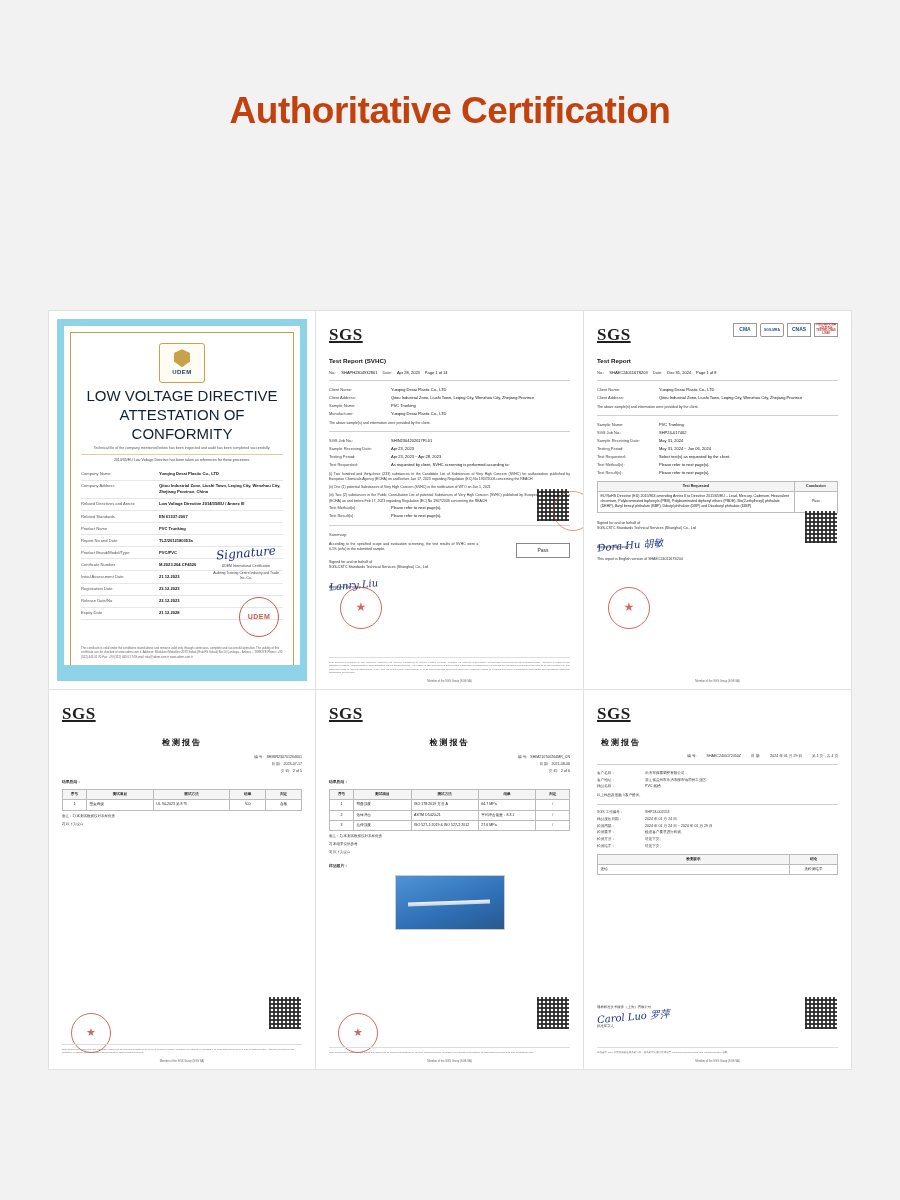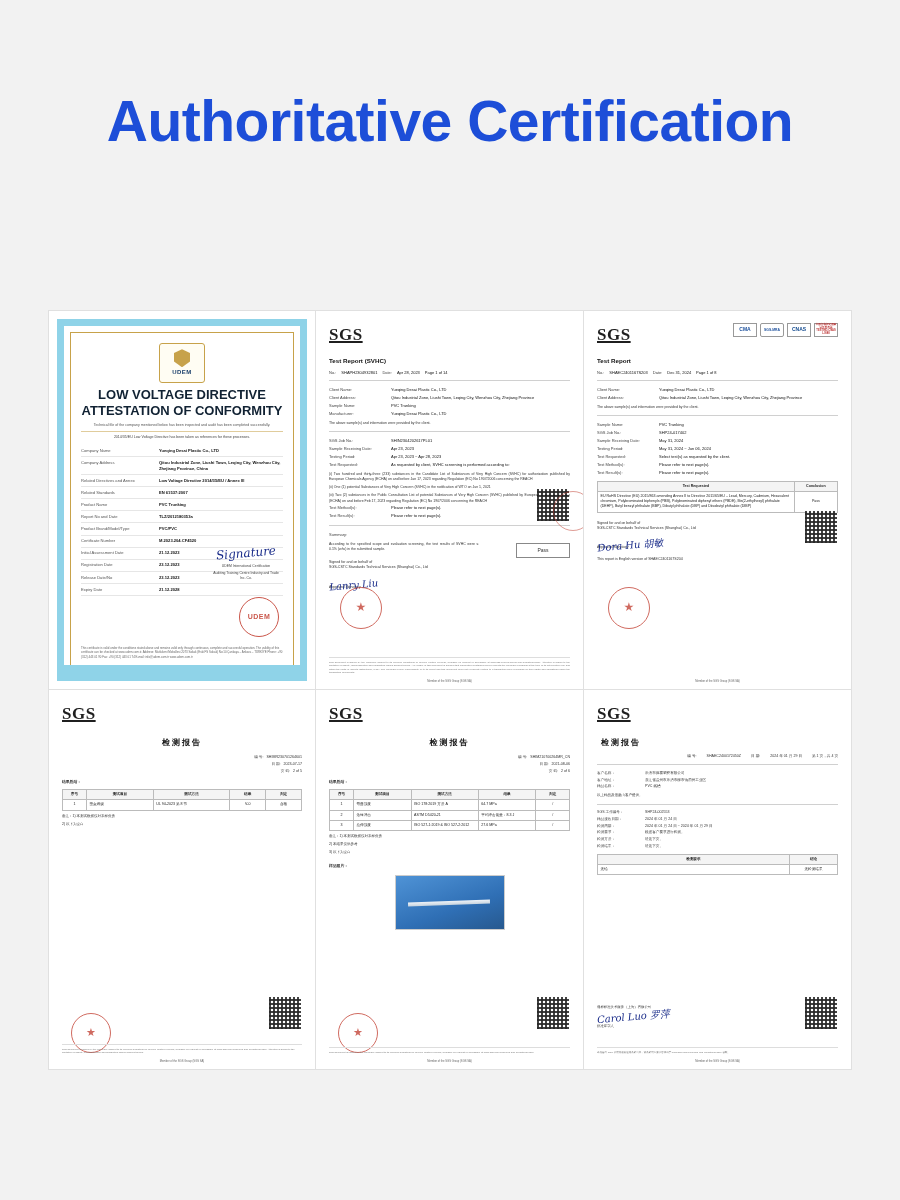--- a/index.html
+++ b/index.html
@@ -7,24 +7,24 @@
     width: 900px; height: 1200px;
     background: #f2f2f2;
     font-family: "Liberation Sans", sans-serif;
     color: #222;
     overflow: hidden;
   }
   .page { width: 900px; height: 1200px; position: relative; }
 
   .hero { padding-top: 92px; text-align: center; }
   .hero h1 {
-    font-size: 57px;
+    font-size: 37px;
     font-weight: 700;
     letter-spacing: -0.5px;
-    color: #1d4ed8;
+    color: #c2410c;
     line-height: 1.05;
   }
   .hero h2 {
     margin-top: 26px;
     font-size: 32px;
     font-weight: 400;
     color: #2b2b2b;
     letter-spacing: 0.2px;
   }
 
@@ -70,21 +70,21 @@
     align-items: center; justify-content: center;
   }
   .crest-shape {
     width: 16px; height: 18px;
     background: #c7a24a;
     clip-path: polygon(50% 0%, 100% 22%, 100% 68%, 50% 100%, 0% 68%, 0% 22%);
     margin-bottom: 1px;
   }
   .crest-text { font-size: 6px; font-weight: 700; color: #1a3f6b; letter-spacing: .5px; }
   .udem-title {
-    text-align: center; font-weight: 700; font-size: 13px;
+    text-align: center; font-weight: 400; font-size: 15px;
     color: #123; line-height: 1.25; margin: 4px 0 3px;
   }
   .udem-sub { text-align: center; font-size: 3.6px; color: #555; margin-bottom: 2px; }
   .udem-dirline { text-align: center; font-size: 3.6px; color: #444; margin-bottom: 5px; }
   .udem-gold-rule { height: 1px; background: #c7a24a; opacity: .55; margin: 3px 0; }
   .frow { display: flex; gap: 4px; padding: 2.6px 0; border-bottom: .5px solid #e6e6e6; }
   .flabel { width: 74px; color: #555; flex: none; }
   .fval { color: #111; font-weight: 600; }
   .udem-sig {
     position: absolute; right: 12px; bottom: 86px;

